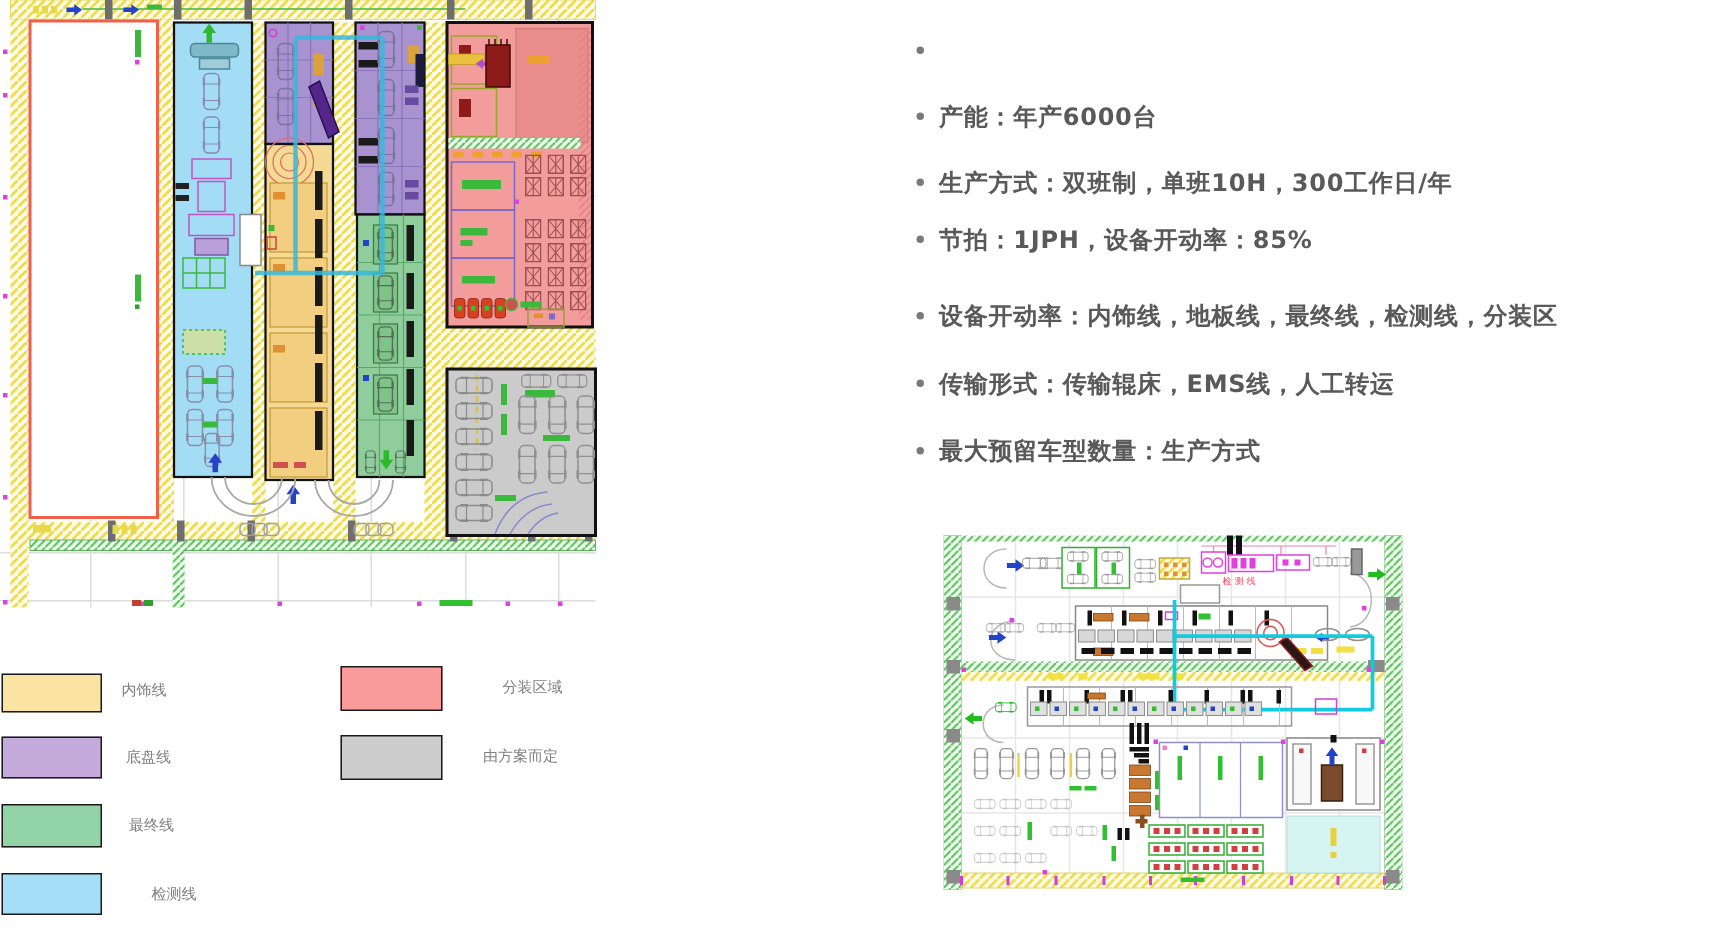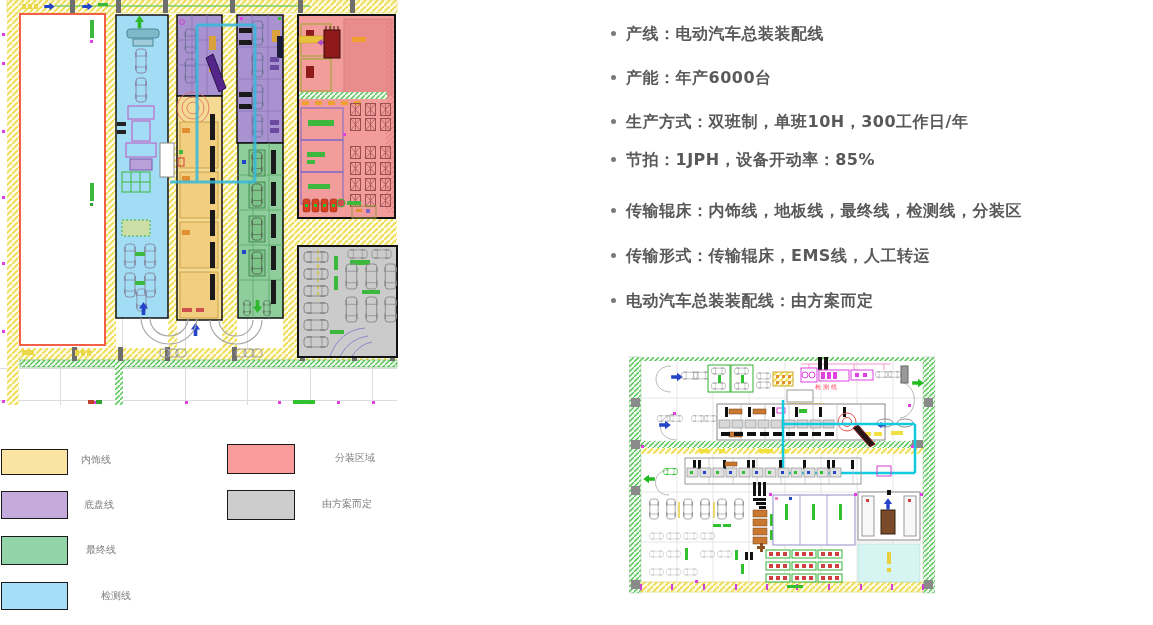--- a/index.html
+++ b/index.html
@@ -731,27 +731,27 @@
           <rect x="225" y="141" width="3" height="3"></rect>
       <rect x="291" y="141" width="3" height="3"></rect>
           <rect x="66" y="228" width="3" height="3"></rect>
       <rect x="12" y="93" width="3" height="3"></rect>
           <rect x="282" y="93" width="3" height="3"></rect>
     </g>
   </g>
 </svg>
 
 <div class="bullets">
-  <div class="bullet b0"><span class="dot"></span><span class="txt">产线：电动汽车总装装配线</span></div>
+  <div class="bullet b0"><span class="dot"></span></div>
   <div class="bullet b1"><span class="dot"></span><span class="txt">产能：年产6000台</span></div>
   <div class="bullet b2"><span class="dot"></span><span class="txt">生产方式：双班制，单班10H，300工作日/年</span></div>
   <div class="bullet b3"><span class="dot"></span><span class="txt">节拍：1JPH，设备开动率：85%</span></div>
-  <div class="bullet b4"><span class="dot"></span><span class="txt">传输辊床：内饰线，地板线，最终线，检测线，分装区</span></div>
+  <div class="bullet b4"><span class="dot"></span><span class="txt">设备开动率：内饰线，地板线，最终线，检测线，分装区</span></div>
   <div class="bullet b5"><span class="dot"></span><span class="txt">传输形式：传输辊床，EMS线，人工转运</span></div>
-  <div class="bullet b6"><span class="dot"></span><span class="txt">电动汽车总装装配线：由方案而定</span></div>
+  <div class="bullet b6"><span class="dot"></span><span class="txt">最大预留车型数量：生产方式</span></div>
 </div>
 
 <div>
   <div class="legend-item li0">
     <span class="swatch" style="background: rgb(251, 227, 163);"></span>
     <span class="lg-label">内饰线</span>
   </div>
   <div class="legend-item li1">
     <span class="swatch" style="background: rgb(197, 171, 220);"></span>
     <span class="lg-label">底盘线</span>

